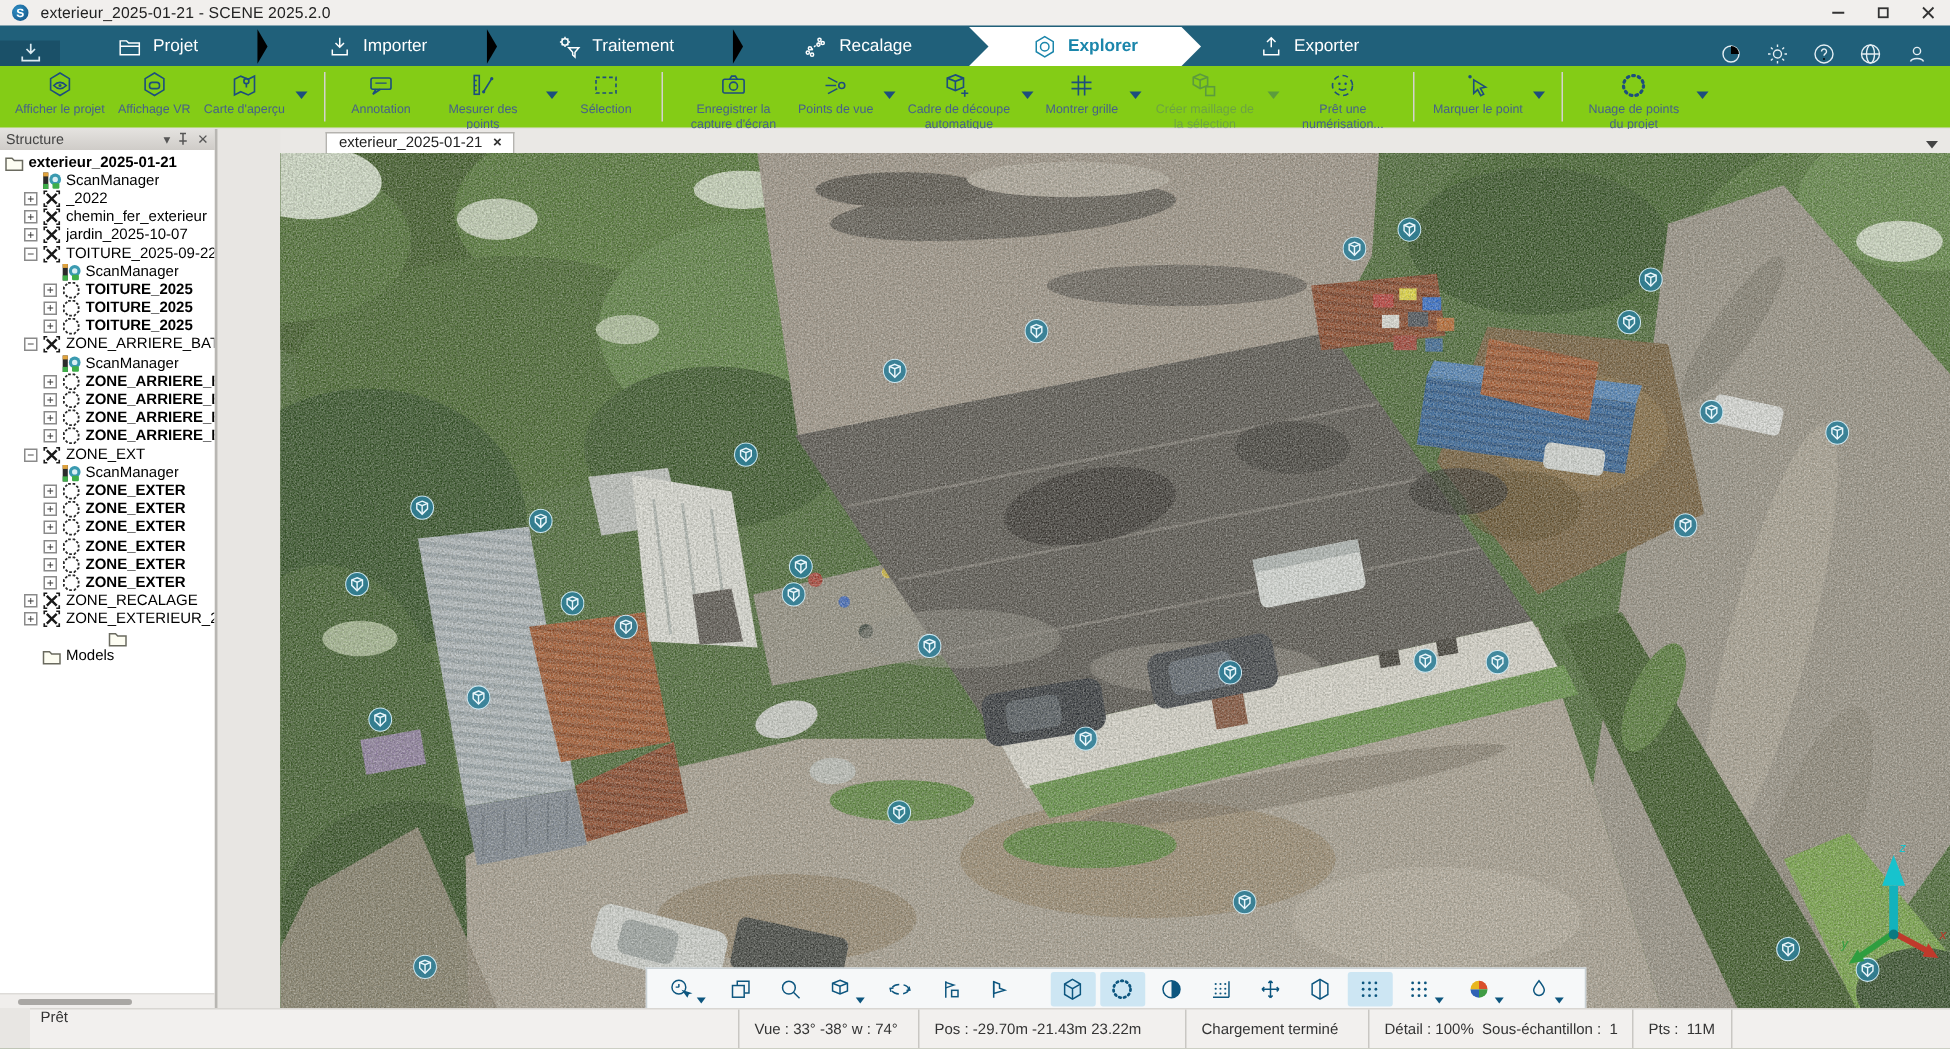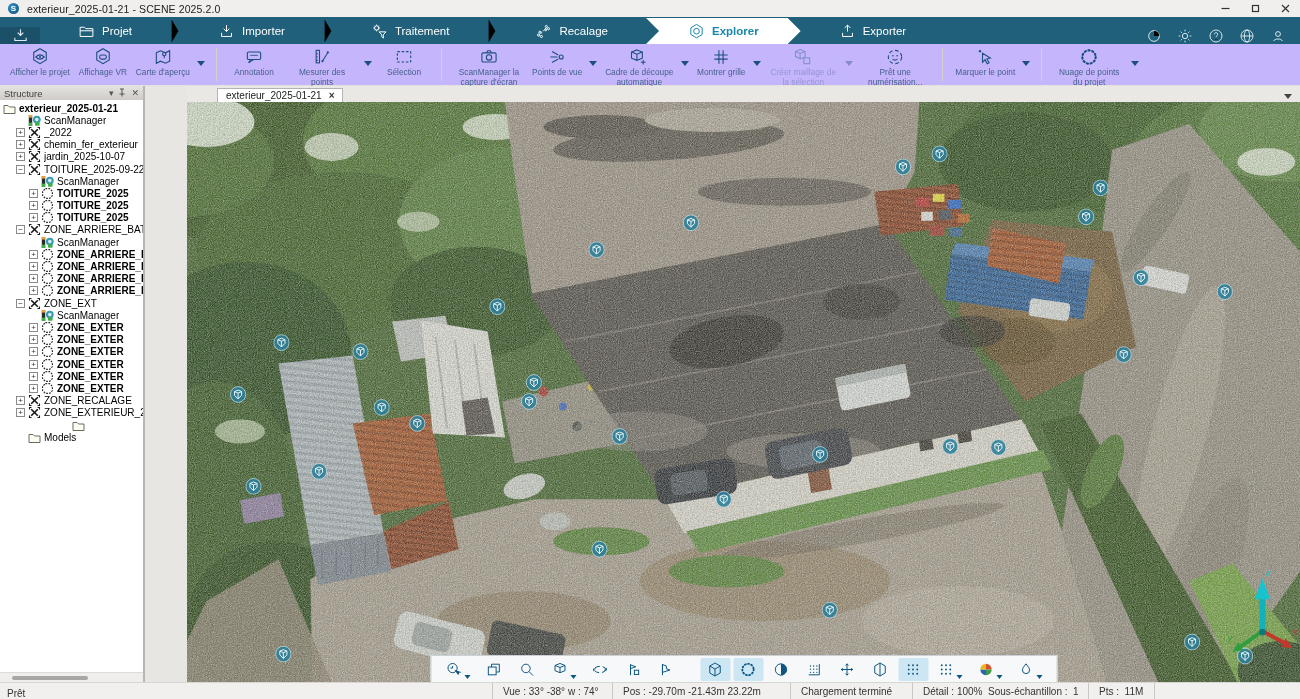--- a/index.html
+++ b/index.html
@@ -21,21 +21,21 @@
   .rtabs { display:flex; align-items:stretch; flex:1; }
   .rtab { display:flex; align-items:center; gap:7px; padding:0 38px; color:#fff; font-size:11.5px; white-space:nowrap; }
   .rtab svg { width:17px; height:17px; stroke:currentColor; stroke-width:1.4; fill:none; }
   .rtab.active { background:#fff; color:#1b86ab; padding:0 42px;
     clip-path:polygon(0 0, calc(100% - 13px) 0, 100% 50%, calc(100% - 13px) 100%, 0 100%, 13px 50%);font-weight:bold; }
   .rchev { align-self:center; width:10px; height:26px; flex:0 0 auto; }
   .ribbon-right { margin-left:auto; display:flex; align-items:center; gap:15px; padding-right:14px; }
   .ribbon-right svg { width:16px; height:16px; stroke:#e4eef3; stroke-width:1.4; fill:none; }
 
   
-  .toolbar { height:42px; background:#c4b5fd; border-bottom:1px solid #e3e1de; display:flex; align-items:stretch; padding-left:6px; flex:0 0 auto; }
+  .toolbar { height:42px; background:#84cc16; border-bottom:1px solid #e3e1de; display:flex; align-items:stretch; padding-left:6px; flex:0 0 auto; }
   .tbtn { position:relative; display:flex; flex-direction:column; align-items:center; justify-content:flex-start; padding:3px 4px 1px 4px; min-width:58px; max-width:78px; color:#1d4e7d; }
   .tbtn svg { width:20px; height:20px; stroke:currentColor; stroke-width:1.3; fill:none; flex:0 0 auto; }
   .tlabel { font-size:8.3px; color:#47618a; text-align:center; line-height:1.15; margin-top:1px; }
   .tbtn.has-dd { margin-right:14px; }
   .tbtn .caret { position:absolute; right:-11px; top:17px; width:0; height:0; border-left:4px solid transparent; border-right:4px solid transparent; border-top:5px solid #1d4e7d; }
   .tbtn.disabled { opacity:.38; }
   .tsep { width:1px; background:#d4d2cf; margin:4px 8px; }
 
   
   .main { flex:1; display:flex; min-height:0;gap:42px; }
@@ -67,21 +67,21 @@
   
   .bbar { position:absolute; left:50%; transform:translateX(-50%); bottom:0; height:27px; background:#f6f8f9; border:1px solid #c9d1d5; border-bottom:none; display:flex; align-items:center; gap:3px; padding:0 8px; }
   .bbtn { position:relative; width:30px; height:23px; display:flex; align-items:center; justify-content:center; color:#0d567f; border-radius:2px; }
   .bbtn svg { width:17px; height:17px; stroke:currentColor; stroke-width:1.4; fill:none; }
   .bbtn.active { background:#cde6f3; }
   .bbtn.gap { margin-right:16px; }
   .bbtn .bcaret { position:absolute; right:-1px; bottom:2px; width:0; height:0; border-left:3px solid transparent; border-right:3px solid transparent; border-top:4px solid #0d567f; }
   .bbtn.has-dd { margin-right:7px; }
 
   
-  .statusbar { height:17px; background:#f2f0ee; border-top:1px solid #d8d6d2; display:flex; align-items:flex-end; font-size:10px; color:#333; flex:0 0 auto; }
+  .statusbar { height:27px; background:#f2f0ee; border-top:1px solid #d8d6d2; display:flex; align-items:flex-start; font-size:10px; color:#333; flex:0 0 auto;margin-left:20px; }
   .st-ready { padding-left:7px; flex:1; }
   .seg { border-left:1px solid #c9c7c3; height:100%; display:flex; align-items:center; padding:0 10px; white-space:pre; }
   .seg.view { width:120px; } .seg.pos { width:178px; } .seg.load { width:122px; } .seg.det { width:176px; } .seg.pts { width:66px; }
   .st-tail { width:146px; height:100%; border-left:1px solid #c9c7c3; }
 </style>
 </head>
 <body>
 
 <svg width="0" height="0" style="position:absolute">
   <defs>
@@ -458,21 +458,21 @@
         <svg>
           <use href="#i-select" xlink:href="#i-select"></use>
         </svg>
         <div class="tlabel">Sélection</div>
       </div>
       <div class="tsep"></div>
       <div class="tbtn">
         <svg>
           <use href="#i-camera" xlink:href="#i-camera"></use>
         </svg>
-        <div class="tlabel">ScanManager la capture d'écran</div>
+        <div class="tlabel">Enregistrer la capture d'écran</div>
       </div>
       <div class="tbtn has-dd">
         <svg>
           <use href="#i-viewpts" xlink:href="#i-viewpts"></use>
         </svg>
         <div class="tlabel">Points de vue</div>
         <div class="caret"></div>
       </div>
       <div class="tbtn has-dd">
         <svg>

